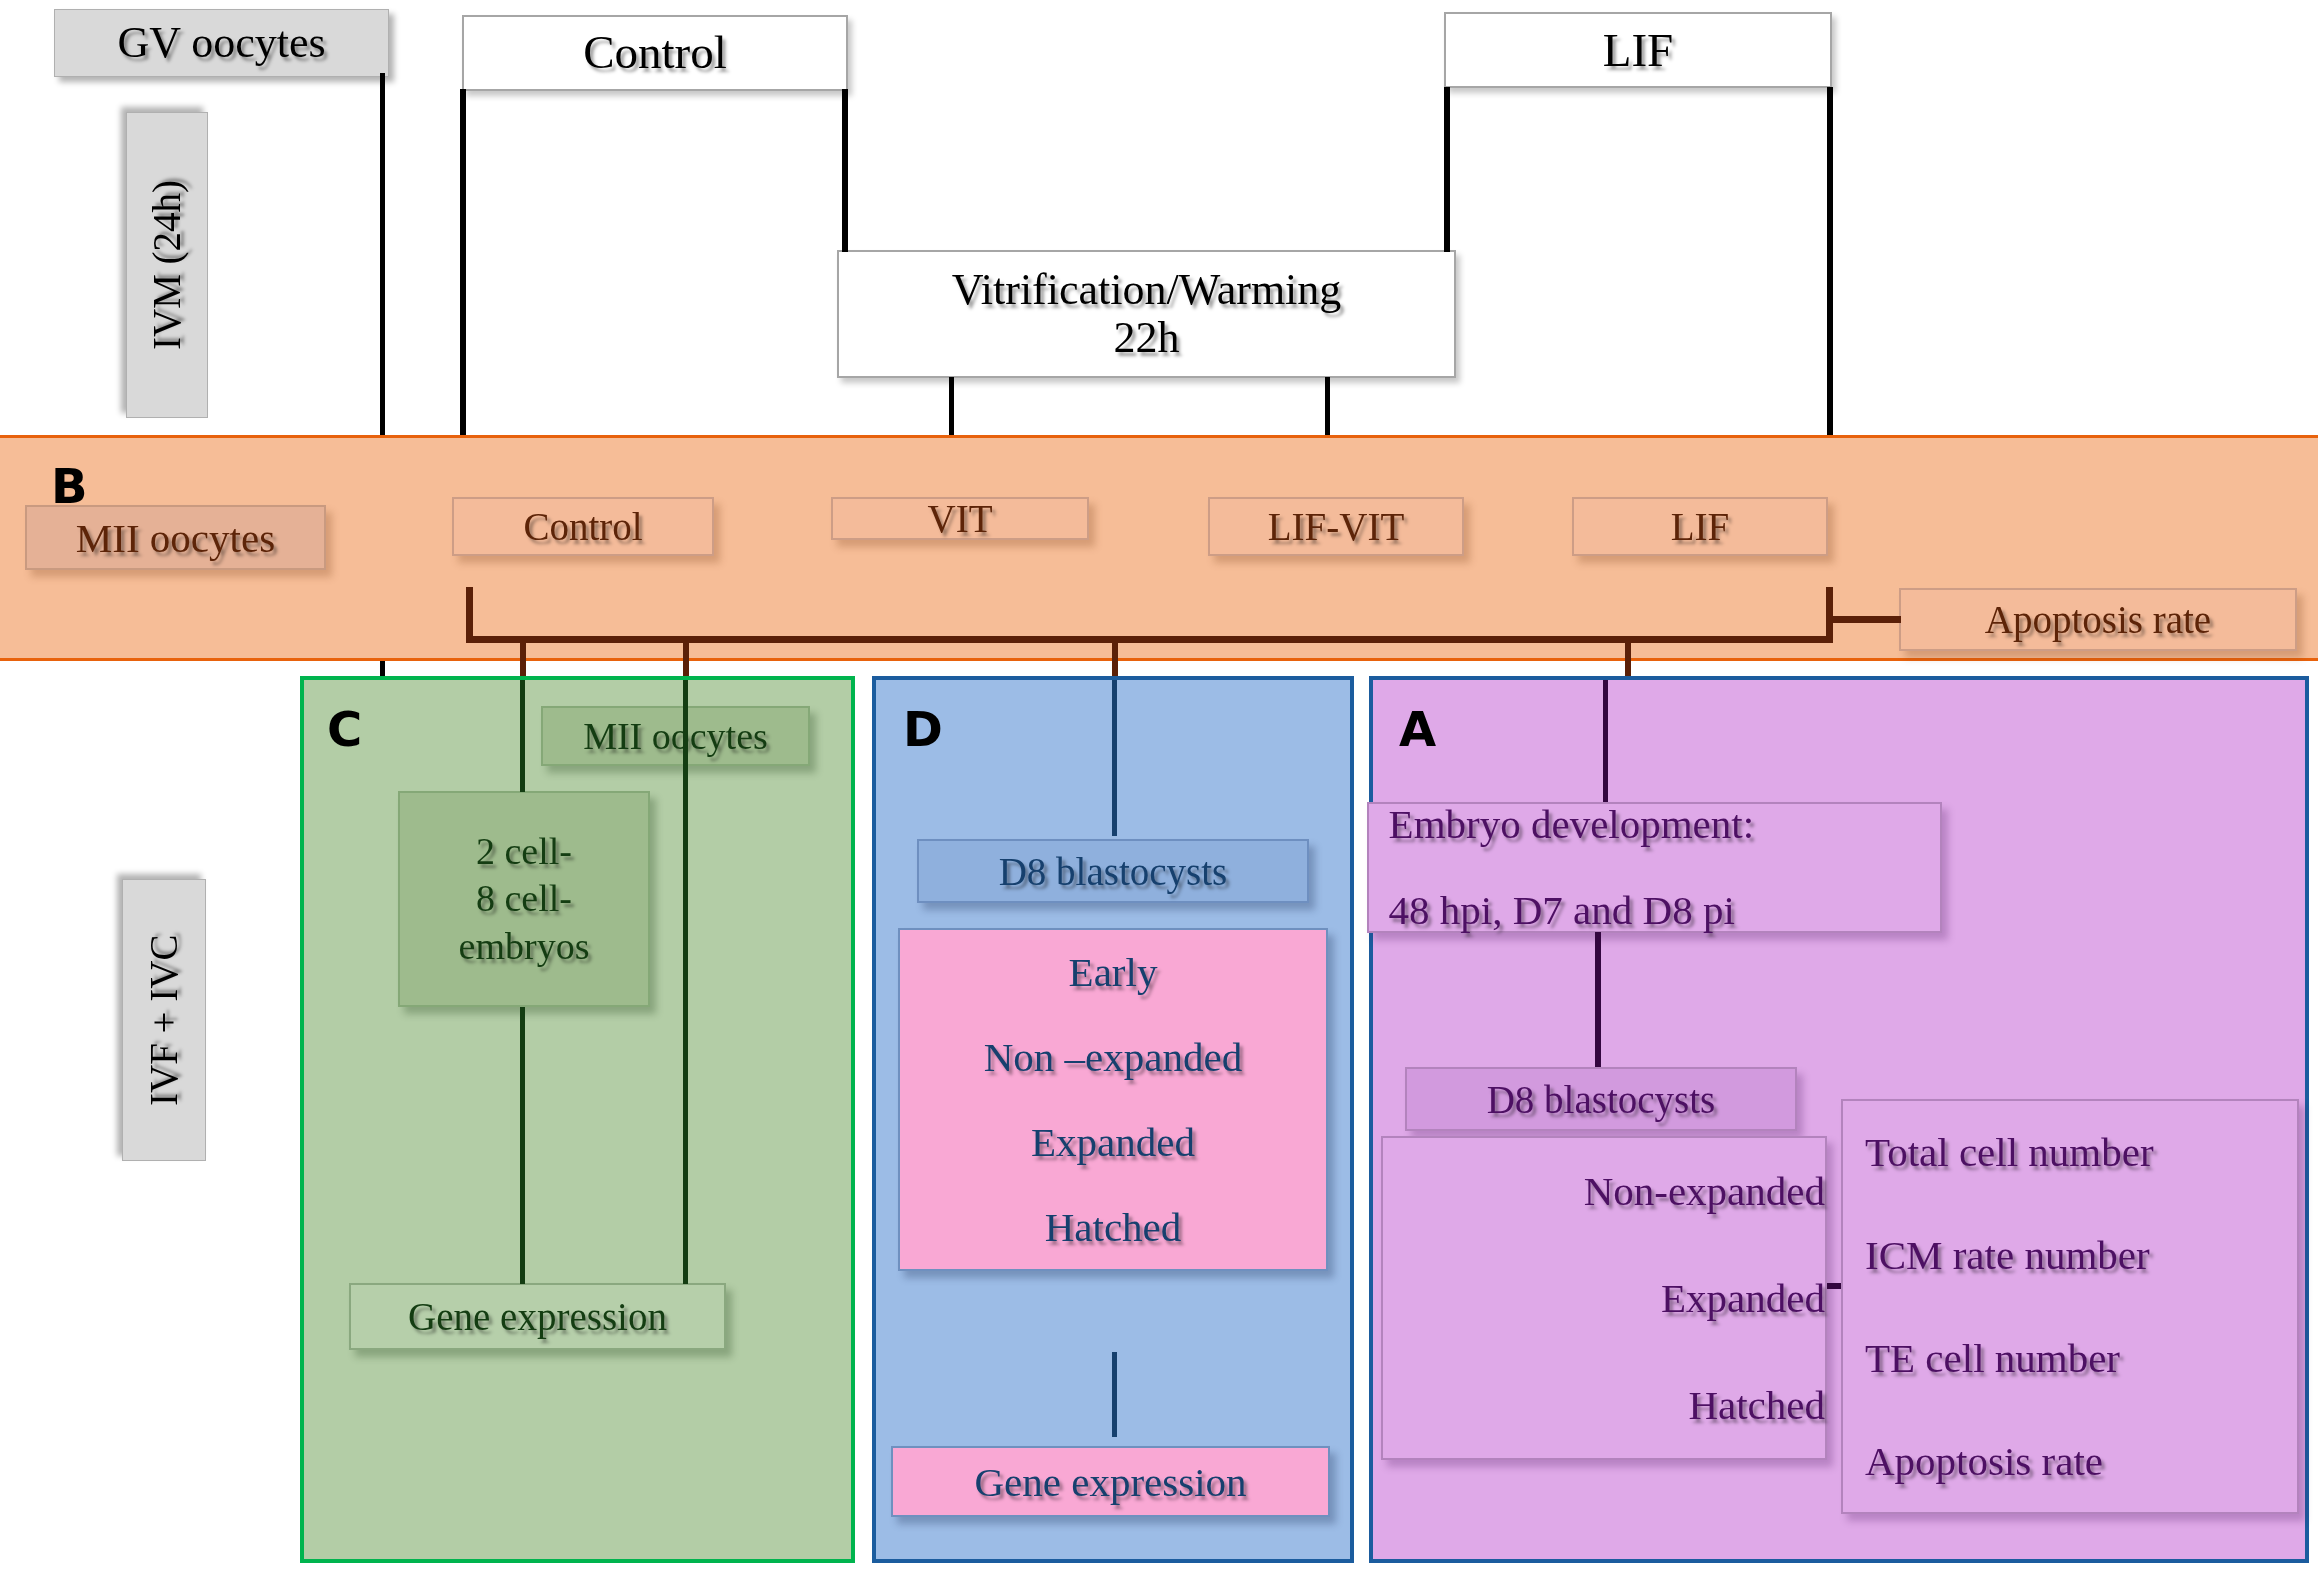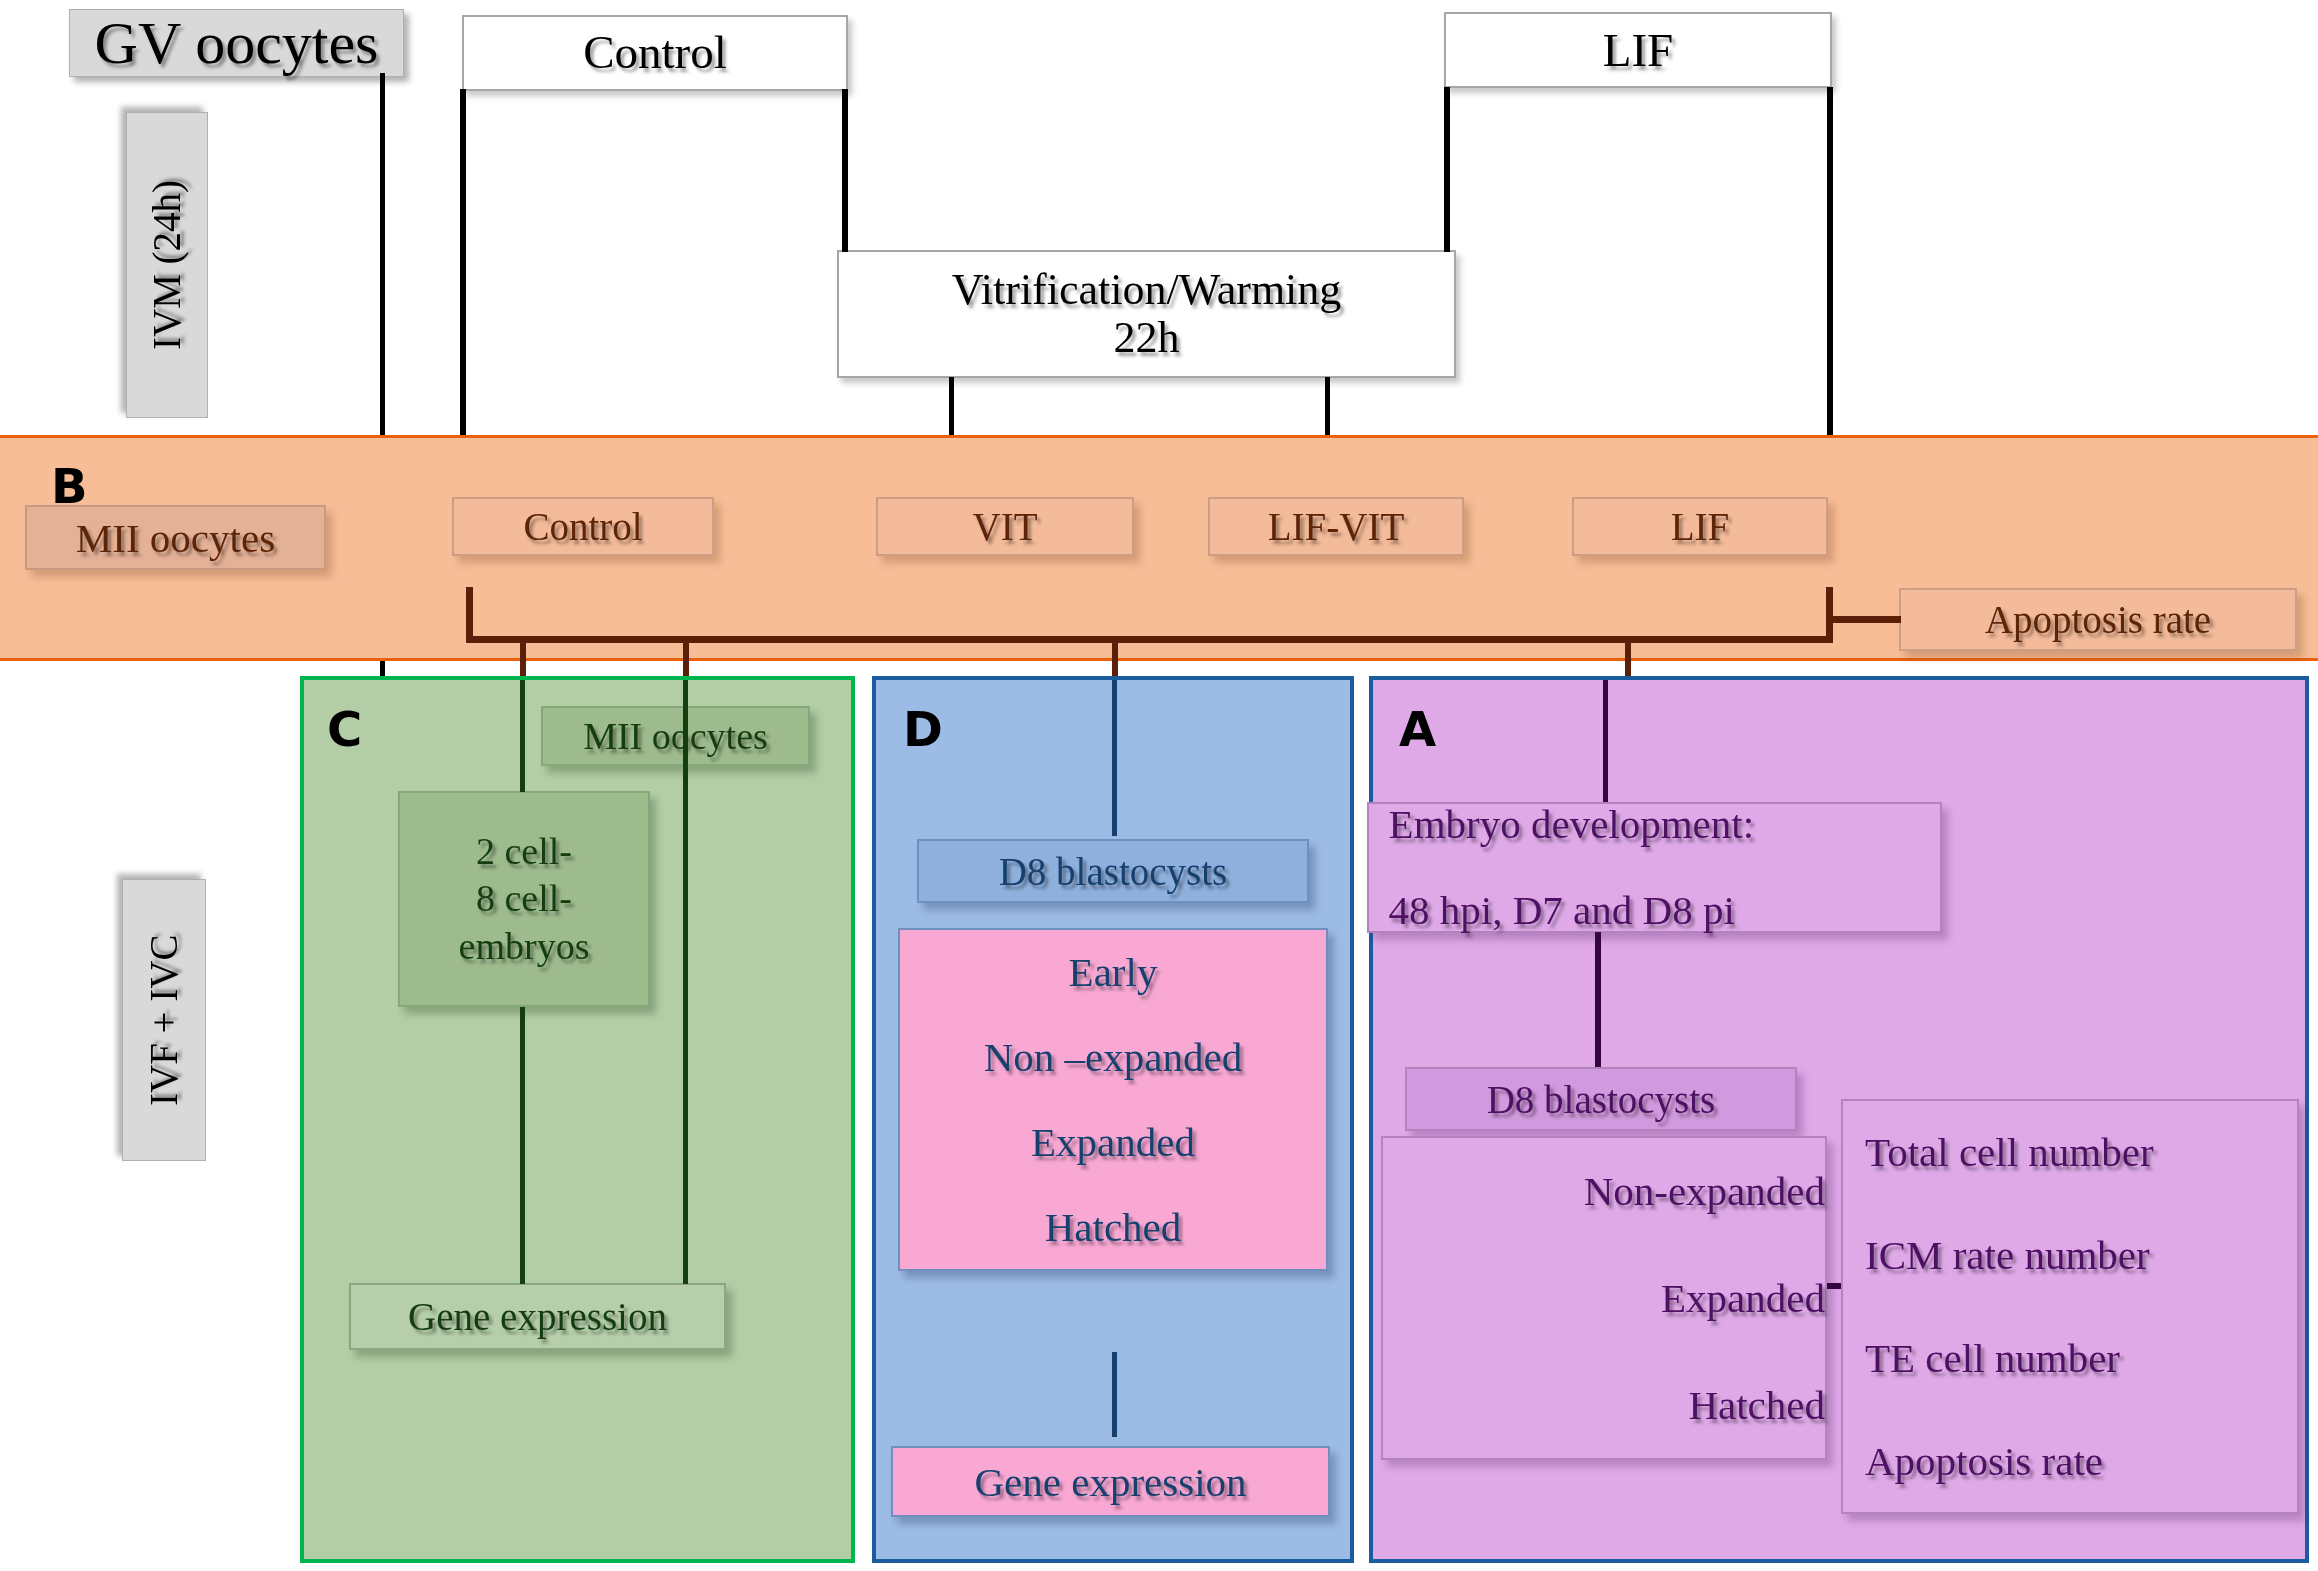--- a/index.html
+++ b/index.html
@@ -62,21 +62,21 @@
   .ln.brown{background:#5b2008;}
   .ln.dgreen{background:#143d12;}
   .ln.dblue{background:#16406e;}
   .ln.dpurple{background:#33063f;}
 </style>
 </head>
 <body>
 
 <div class="stage">
 
-  <div class="abs greybox textshadow" style="left:69px;top:9.2px;width:335px;height:68px;font-size:60px;">
+  <div class="abs greybox textshadow" style="left:54px;top:9.2px;width:335px;height:68px;font-size:44px;">
     <span>GV oocytes</span>
   </div>
 
   <div class="abs greybox textshadow rot" style="left:126px;top:112px;width:82px;height:306px;font-size:39px;">
     <span>IVM (24h)</span>
   </div>
 
   <div class="abs whitebox textshadow" style="left:462px;top:15px;width:386px;height:76px;font-size:47px;">
     <span>Control</span>
   </div>
@@ -105,21 +105,21 @@
 
   <div class="ltr" style="left:51px;top:462px;">B</div>
 
   <div class="abs tanbox dark textshadow" style="left:25px;top:505px;width:301px;height:65px;font-size:41px;">
     <span>MII oocytes</span>
   </div>
 
   <div class="abs tanbox textshadow" style="left:452px;top:497px;width:262px;height:59px;font-size:39px;">
     <span>Control</span>
   </div>
-  <div class="abs tanbox textshadow" style="left:831px;top:497px;width:258px;height:59px;font-size:39px;margin-left:45px;">
+  <div class="abs tanbox textshadow" style="left:831px;top:497px;width:258px;height:43px;font-size:39px;">
     <span>VIT</span>
   </div>
   <div class="abs tanbox textshadow" style="left:1208px;top:497px;width:256px;height:59px;font-size:39px;">
     <span>LIF-VIT</span>
   </div>
   <div class="abs tanbox textshadow" style="left:1572px;top:497px;width:256px;height:59px;font-size:39px;">
     <span>LIF</span>
   </div>
 
   <div class="abs tanbox textshadow" style="left:1899px;top:588px;width:398px;height:63px;font-size:39px;">

